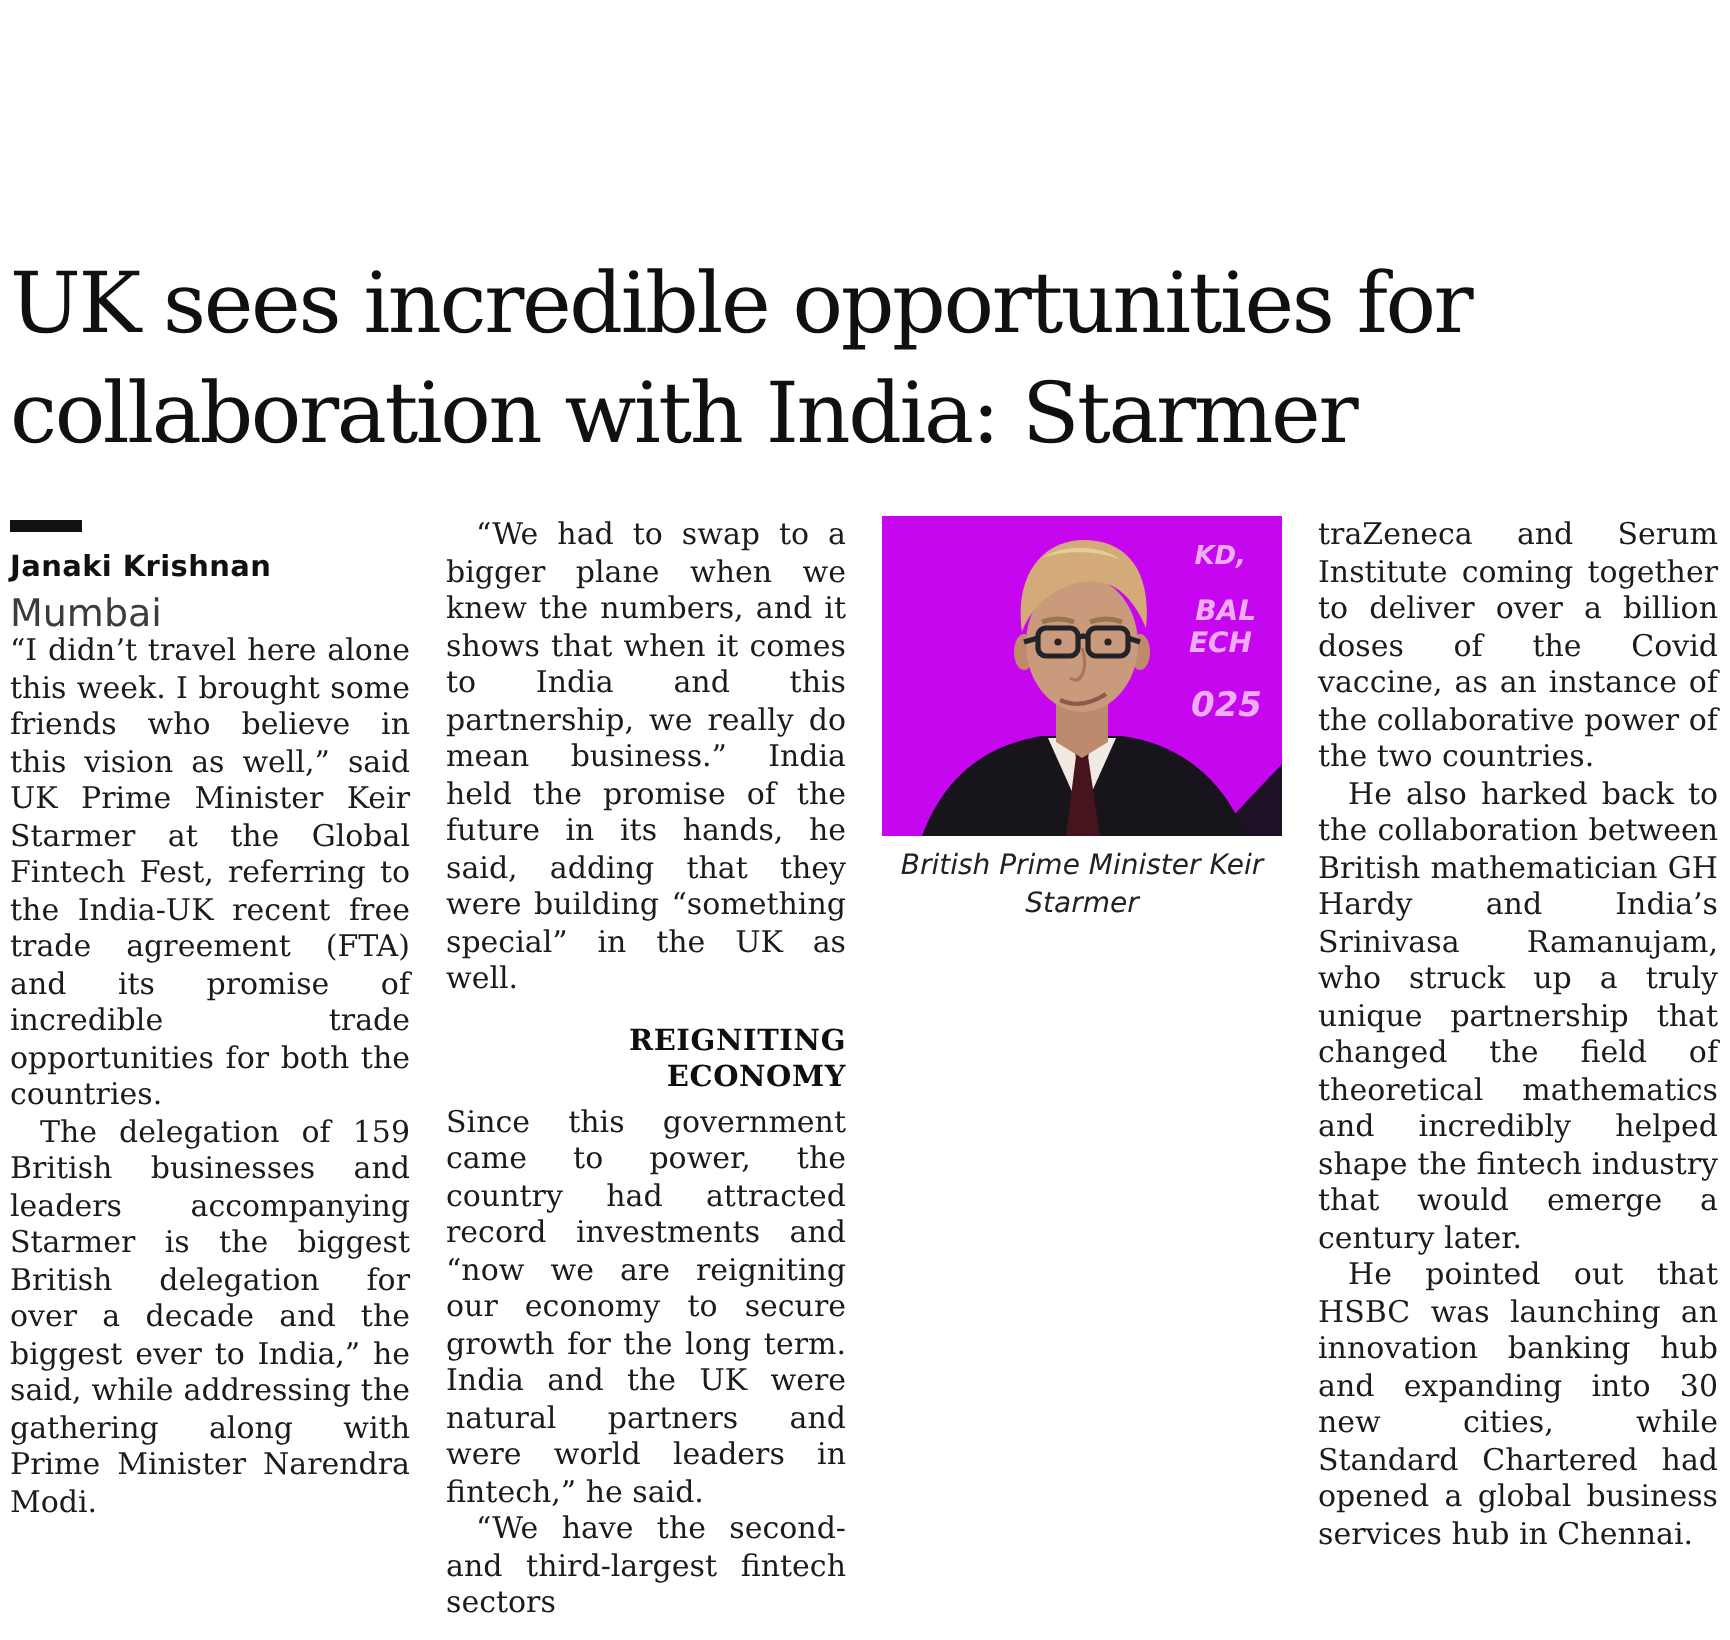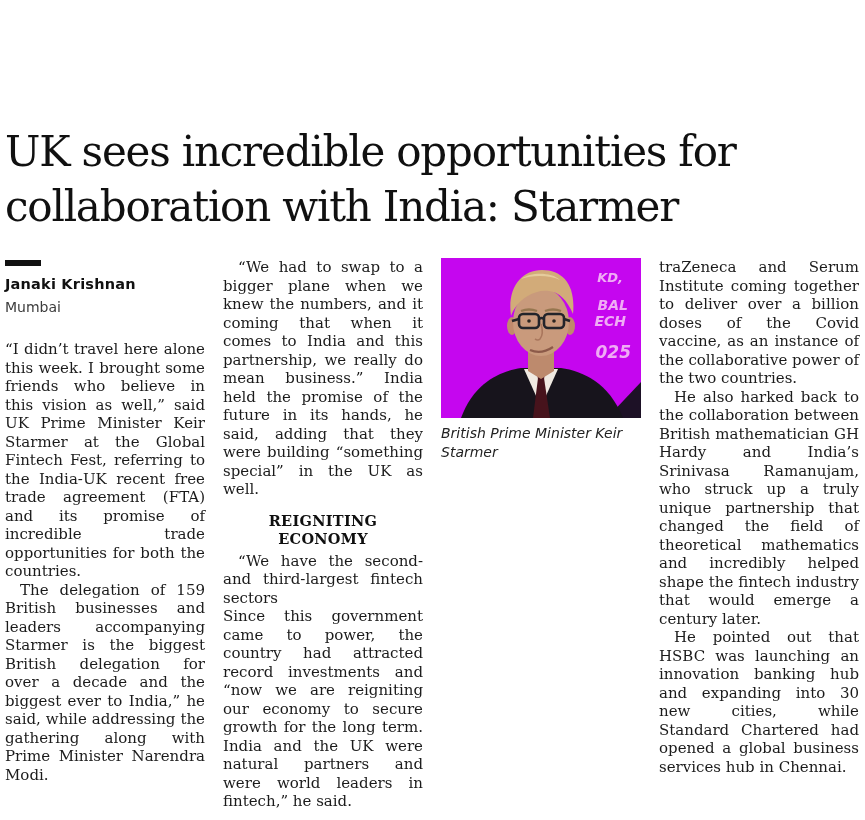--- a/index.html
+++ b/index.html
@@ -16,39 +16,39 @@
   .body-grid {
     position:absolute; left:5px; top:258px; width:854px;
     display:grid; grid-template-columns:repeat(4,200px); column-gap:18px;
   }
   .col {
     font-size:15px; line-height:18.5px; color:#1b1b1b;
     text-align:justify; text-justify:inter-word;
   }
   .body-p { margin:0; text-indent:15px; }
   .body-p.no-indent { text-indent:0; }
-  .byline-block { margin-bottom:24px; }
+  .byline-block { }
   .byline-rule { width:36px; height:6px; background:#111; margin:2px 0 9px 0; }
   .byline-author {
     font-family:"DejaVu Sans","Liberation Sans",sans-serif;
     font-weight:bold; font-size:14.5px; color:#111; letter-spacing:0.2px;
   }
   .byline-location {
     font-family:"DejaVu Sans","Liberation Sans",sans-serif;
-    font-size:14px; color:#3c3c3c; margin-top:4px;
+    font-size:19px; color:#3c3c3c; margin-top:4px;
   }
   .section-subhead {
     font-weight:bold; font-size:14.5px; color:#0f0f0f;
-    letter-spacing:0.3px; margin:13px 0 3px 0; text-align:center;
+    letter-spacing:0.3px; margin:13px 0 3px 0; text-align:right;
   }
   .photo-figure { margin:0 0 22px 0;font-style:italic; }
   .photo-svg { display:block; width:200px; height:160px; }
   .photo-caption {
     font-family:"DejaVu Sans","Liberation Sans",sans-serif;
-    font-size:14px; line-height:19px; color:#222; margin-top:6px; text-align:left;
+    font-size:14px; line-height:19px; color:#222; margin-top:6px; text-align:center;
   }
 </style>
 </head>
 <body>
 
 <div class="page">
 
   <h1 class="headline">UK sees incredible opportunities for collaboration with India: Starmer</h1>
 
   <div class="body-grid">
@@ -57,24 +57,24 @@
       <div class="byline-block">
         <div class="byline-rule"></div>
         <div class="byline-author">Janaki Krishnan</div>
         <div class="byline-location">Mumbai</div>
       </div>
       <p class="body-p no-indent">“I didn’t travel here alone this week. I brought some friends who believe in this vision as well,” said UK Prime Minister Keir Starmer at the Global Fintech Fest, referring to the India-UK recent free trade agreement (FTA) and its promise of incredible trade opportunities for both the countries.</p>
       <p class="body-p">The delegation of 159 British businesses and leaders accompanying Starmer is the biggest British delegation for over a decade and the biggest ever to India,” he said, while addressing the gathering along with Prime Minister Narendra Modi.</p>
     </div>
 
     <div class="col">
-      <p class="body-p">“We had to swap to a bigger plane when we knew the numbers, and it coming that when it comes to India and this partnership, we really do mean business.” India held the promise of the future in its hands, he said, adding that they were building “something special” in the UK as well.</p>
+      <p class="body-p">“We had to swap to a bigger plane when we knew the numbers, and it shows that when it comes to India and this partnership, we really do mean business.” India held the promise of the future in its hands, he said, adding that they were building “something special” in the UK as well.</p>
       <div class="section-subhead">REIGNITING ECONOMY</div>
+      <p class="body-p no-indent">Since this government came to power, the country had attracted record investments and “now we are reigniting our economy to secure growth for the long term. India and the UK were natural partners and were world leaders in fintech,” he said.</p>
       <p class="body-p">“We have the second- and third-largest fintech sectors</p>
-      <p class="body-p no-indent">Since this government came to power, the country had attracted record investments and “now we are reigniting our economy to secure growth for the long term. India and the UK were natural partners and were world leaders in fintech,” he said.</p>
     </div>
 
     <div class="col">
       <figure class="photo-figure">
         <svg class="photo-svg" viewBox="0 0 200 160" xmlns="http://www.w3.org/2000/svg">
           <rect x="0" y="0" width="200" height="160" fill="#c506ef"></rect>
 
           <g font-family="DejaVu Sans, sans-serif" font-weight="bold" fill="#f4bbf6" opacity="0.92" text-anchor="end">
             <text x="182" y="24" font-size="13">KD,</text>
             <text x="187" y="52" font-size="14">BAL</text>

